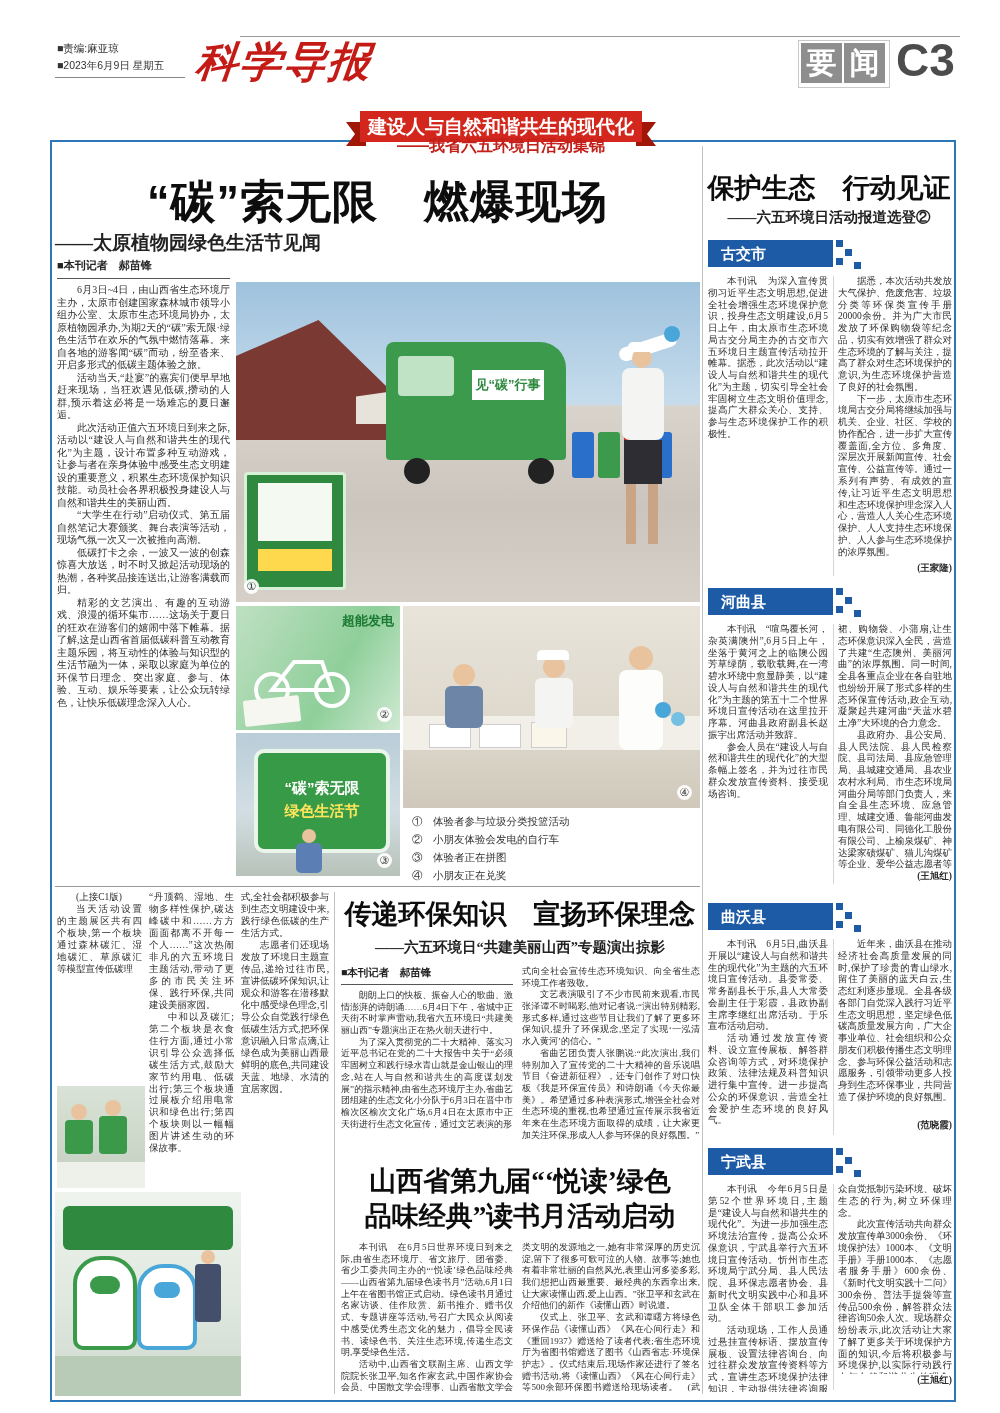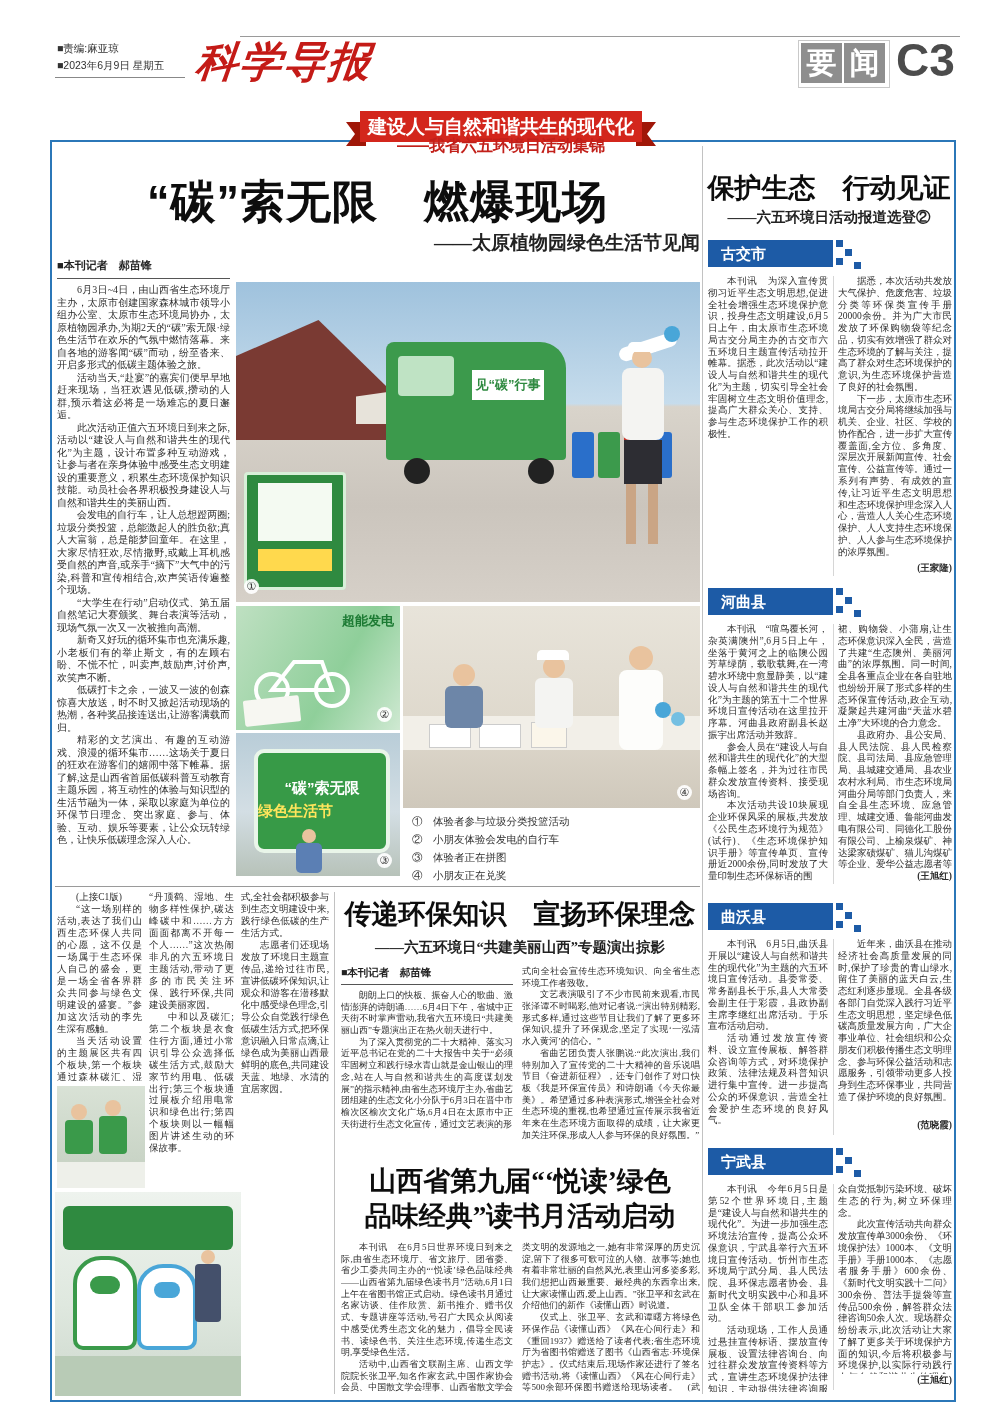--- a/index.html
+++ b/index.html
@@ -40,30 +40,28 @@
 
 <div class="abs" style="left:50px;top:140px;width:902px;height:1258px;border:2px solid #2b77b8;"></div>
 
 <div class="abs" style="left:346px;top:122px;width:20px;height:24px;background:#a01708;clip-path:polygon(0 0,100% 0,100% 100%,0 100%,45% 50%);"></div>
 <div class="abs" style="left:636px;top:122px;width:20px;height:24px;background:#a01708;clip-path:polygon(0 0,100% 0,55% 50%,100% 100%,0 100%);"></div>
 <div class="abs" style="left:360px;top:111px;width:282px;height:31px;background:#d3261c;color:#fff;text-align:center;
      font-size:19px;line-height:31px;font-weight:bold;font-family:'Liberation Sans',sans-serif;">建设人与自然和谐共生的现代化</div>
 <div class="abs" style="left:360px;top:136px;width:282px;text-align:center;font-size:16px;font-weight:bold;color:#c2201a;font-family:'Liberation Sans',sans-serif;">——我省六五环境日活动集锦</div>
 
 <div class="abs hl" style="left:55px;top:172px;width:645px;text-align:center;font-size:45px;letter-spacing:1px;">“碳”索无限　燃爆现场</div>
-<div class="abs" style="left:55px;top:230px;width:645px;text-align:right;font-size:19px;font-weight:bold;color:#222;">——太原植物园绿色生活节见闻</div>
+<div class="abs" style="left:55px;top:230px;width:645px;text-align:left;font-size:19px;font-weight:bold;color:#222;">——太原植物园绿色生活节见闻</div>
 
 <div class="abs" style="left:57px;top:258px;width:173px;font-size:11px;font-weight:bold;border-bottom:1px solid #555;padding-bottom:5px;">■本刊记者　郝苗锋</div>
 <div class="abs body-col" style="left:57px;top:284px;width:173px;height:598px;">
     <p>6月3日~4日，由山西省生态环境厅主办，太原市创建国家森林城市领导小组办公室、太原市生态环境局协办，太原植物园承办,为期2天的“碳”索无限·绿色生活节在欢乐的气氛中燃情落幕。来自各地的游客闻“碳”而动，纷至沓来、开启多形式的低碳主题体验之旅。</p>
     <p>活动当天,“赴宴”的嘉宾们便早早地赶来现场，当狂欢遇见低碳,攒动的人群,预示着这必将是一场难忘的夏日邂逅。</p>
     <p>此次活动正值六五环境日到来之际,活动以“建设人与自然和谐共生的现代化”为主题，设计布置多种互动游戏，让参与者在亲身体验中感受生态文明建设的重要意义，积累生态环境保护知识技能。动员社会各界积极投身建设人与自然和谐共生的美丽山西。</p>
-    <p>会发电的自行车，让人总想蹬两圈;垃圾分类投篮，总能激起人的胜负欲;真人大富翁，总是能梦回童年。在这里，大家尽情狂欢,尽情撒野,或戴上耳机感受自然的声音,或亲手“摘下”大气中的污染,科普和宣传相结合,欢声笑语传遍整个现场。</p>
     <p>“大学生在行动”启动仪式、第五届自然笔记大赛颁奖、舞台表演等活动，现场气氛一次又一次被推向高潮。</p>
-    <p>新奇又好玩的循环集市也充满乐趣,小老板们有的举止斯文，有的左顾右盼、不慌不忙，叫卖声,鼓励声,讨价声,欢笑声不断。</p>
     <p>低碳打卡之余，一波又一波的创森惊喜大放送，时不时又掀起活动现场的热潮，各种奖品接连送出,让游客满载而归。</p>
     <p>精彩的文艺演出、有趣的互动游戏、浪漫的循环集市……这场关于夏日的狂欢在游客们的嬉闹中落下帷幕。据了解,这是山西省首届低碳科普互动教育主题乐园，将互动性的体验与知识型的生活节融为一体，采取以家庭为单位的环保节日理念、突出家庭、参与、体验、互动、娱乐等要素，让公众玩转绿色，让快乐低碳理念深入人心。</p>
   </div>
 
 <div class="photo" style="left:236px;top:282px;width:464px;height:320px;background:linear-gradient(#9fc2dd 0%,#c6dcec 38%,#d9d4cb 39%,#cbc5bd 70%,#d6d0c8 100%);">
   <div class="abs" style="left:0;top:38px;width:150px;height:120px;background:#7a3a33;clip-path:polygon(0 30%,55% 0,100% 55%,100% 100%,0 100%);"></div>
   <div class="abs" style="left:120px;top:96px;width:130px;height:46px;background:#e7e3da;clip-path:polygon(0 40%,100% 0,100% 100%,0 100%);"></div>
   <div class="abs" style="left:150px;top:60px;width:180px;height:118px;background:#3c9a4c;border-radius:8px 26px 4px 4px;"></div>
   <div class="abs" style="left:162px;top:74px;width:56px;height:40px;background:#bfe3c4;border-radius:4px;"></div>
   <div class="abs" style="left:236px;top:88px;width:72px;height:30px;background:#fff;color:#2f8a40;font-size:13px;font-weight:bold;text-align:center;line-height:30px;font-family:'Liberation Sans',sans-serif;">见“碳”行事</div>
@@ -96,21 +94,21 @@
     <circle cx="86" cy="50" r="16" fill="none" stroke="#fff" stroke-width="4"></circle>
     <path d="M26 50 L48 22 L76 22 L86 50 L54 50 Z" fill="none" stroke="#fff" stroke-width="4"></path>
   </svg>
   <div class="abs" style="left:8px;bottom:6px;width:56px;height:26px;background:#f7f7f2;border-radius:2px;transform:rotate(-6deg);"></div>
   <div class="abs badge" style="right:8px;bottom:8px;">②</div>
 </div>
 
 <div class="photo" style="left:236px;top:733px;width:164px;height:143px;background:linear-gradient(#b9cdd8,#d3dee4 55%,#b7c2b9);">
   <div class="abs" style="left:18px;top:16px;width:128px;height:96px;background:#379a47;border-radius:10px;border:4px solid #e9f5e9;">
     <div style="text-align:center;color:#fff;font-weight:bold;font-size:15px;margin-top:26px;font-family:'Liberation Sans',sans-serif;">“碳”索无限</div>
-    <div style="color:#ffe55c;font-weight:bold;font-size:15px;margin-top:4px;font-family:'Liberation Sans',sans-serif;">绿色生活节</div>
+    <div style="text-align:center;color:#ffe55c;font-weight:bold;font-size:15px;margin-top:4px;font-family:'Liberation Sans',sans-serif;">绿色生活节</div>
   </div>
   <div class="abs" style="left:66px;top:96px;width:14px;height:14px;border-radius:50%;background:#e9c39e;"></div>
   <div class="abs" style="left:60px;top:110px;width:26px;height:30px;background:#5b7fb4;border-radius:5px;"></div>
   <div class="abs badge" style="right:8px;bottom:8px;">③</div>
 </div>
 
 <div class="photo" style="left:403px;top:606px;width:297px;height:202px;background:linear-gradient(#e8e4da,#ded8cc 60%,#cfc8bb);">
   <div class="abs" style="left:0;top:110px;width:297px;height:34px;background:#f2efe8;"></div>
   <div class="abs" style="left:26px;top:118px;width:40px;height:22px;background:#fff;border:1px solid #ccc;"></div>
   <div class="abs" style="left:76px;top:118px;width:40px;height:22px;background:#fff;border:1px solid #ccc;"></div>
@@ -154,21 +152,20 @@
 <div class="abs byl-right" style="left:838px;top:562px;width:114px;">(王家隆)</div>
 
 <div class="abs tag" style="left:708px;top:588px;">河曲县</div>
 <div class="px" style="left:836px;top:588px;"></div>
 <div class="px" style="left:845px;top:597px;"></div>
 <div class="px" style="left:836px;top:606px;"></div>
 <div class="px" style="left:854px;top:610px;"></div>
 <div class="abs body-col small-col" style="left:708px;top:624px;width:120px;height:262px;">
     <p>本刊讯　“喧鸟覆长河，杂英满隩州”,6月5日上午，坐落于黄河之上的临隩公园芳草绿荫，载歌载舞,在一湾碧水环绕中愈显静美，以“建设人与自然和谐共生的现代化”为主题的第五十二个世界环境日宣传活动在这里拉开序幕。河曲县政府副县长赵振宇出席活动并致辞。</p>
     <p>参会人员在“建设人与自然和谐共生的现代化”的大型条幅上签名，并为过往市民群众发放宣传资料、接受现场咨询。</p>
-    <p>本次活动共设10块展现企业环保风采的展板,共发放《公民生态环境行为规范》(试行)、《生态环境保护知识手册》等宣传单页、宣传册近2000余份,同时发放了大量印制生态环保标语的围</p>
   </div>
 <div class="abs vline" style="left:833px;top:624px;height:260px;background:#d6d6d6;"></div>
 <div class="abs body-col small-col nofirst" style="left:838px;top:624px;width:114px;height:246px;">
     <p>裙、购物袋、小蒲扇,让生态环保意识深入全民，营造了共建“生态隩州、美丽河曲”的浓厚氛围。同一时间,全县各重点企业在各自驻地也纷纷开展了形式多样的生态环保宣传活动,政企互动,凝聚起共建河曲“天蓝水碧土净”大环境的合力意念。</p>
     <p>县政府办、县公安局、县人民法院、县人民检察院、县司法局、县应急管理局、县城建交通局、县农业农村水利局、市生态环境局河曲分局等部门负责人，来自全县生态环境、应急管理、城建交通、鲁能河曲发电有限公司、同德化工股份有限公司、上榆泉煤矿、神达梁家碛煤矿、猫儿沟煤矿等企业、爱华公益志愿者等10支方队近200人参加活动。</p>
   </div>
 <div class="abs byl-right" style="left:838px;top:870px;width:114px;">(王旭红)</div>
 
 <div class="abs tag" style="left:708px;top:903px;">曲沃县</div>
 <div class="px" style="left:836px;top:903px;"></div>
@@ -225,21 +222,20 @@
     <p>本刊讯　在6月5日世界环境日到来之际,由省生态环境厅、省文旅厅、团省委、省少工委共同主办的“‘悦读’绿色品味经典——山西省第九届绿色读书月”活动,6月1日上午在省图书馆正式启动。绿色读书月通过名家访谈、佳作欣赏、新书推介、赠书仪式、专题讲座等活动,号召广大民众从阅读中感受优秀生态文化的魅力，倡导全民读书、读绿色书、关注生态环境,传递生态文明,享受绿色生活。</p>
     <p>活动中,山西省文联副主席、山西文学院院长张卫平,知名作家玄武,中国作家协会会员、中国散文学会理事、山西省散文学会会长谭曙方参与了名家访谈。“山西是人</p>
   </div>
 <div class="abs body-col mid-col nofirst" style="left:522px;top:1242px;width:178px;height:152px;">
     <p>类文明的发源地之一,她有非常深厚的历史沉淀,留下了很多可歌可泣的人物、故事等;她也有着非常壮丽的自然风光,表里山河多姿多彩,我们想把山西最重要、最经典的东西拿出来,让大家读懂山西,爱上山西。”张卫平和玄武在介绍他们的新作《读懂山西》时说道。</p>
     <p>仪式上、张卫平、玄武和谭曙方将绿色环保作品《读懂山西》《风在心间行走》和《重回1937》赠送给了读者代表;省生态环境厅为省图书馆赠送了图书《山西省志·环境保护志》。仪式结束后,现场作家还进行了签名赠书活动,将《读懂山西》《风在心间行走》等500余部环保图书赠送给现场读者。　(武佳)</p>
   </div>
 
 <div class="abs body-col tiny-col" style="left:57px;top:892px;width:85px;height:190px;">
     <p>(上接C1版)</p>
-    <p>“这一场别样的活动,表达了我们山西生态环保人共同的心愿，这不仅是一场属于生态环保人自己的盛会，更是一场全省各界群众共同参与绿色文明建设的盛宴。”参加这次活动的李先生深有感触。</p>
     <p>当天活动设置的主题展区共有四个板块,第一个板块通过森林碳汇、湿地碳汇、草原碳汇等模型宣传低碳理</p>
   </div>
 <div class="photo" style="left:57px;top:1086px;width:88px;height:102px;background:linear-gradient(#d9e2d6,#c3cfc0);">
   <div class="abs" style="left:14px;top:18px;width:16px;height:16px;border-radius:50%;background:#e9c39e;"></div>
   <div class="abs" style="left:8px;top:34px;width:28px;height:34px;background:#3a9a4a;border-radius:4px;"></div>
   <div class="abs" style="left:48px;top:14px;width:16px;height:16px;border-radius:50%;background:#e9c39e;"></div>
   <div class="abs" style="left:42px;top:30px;width:28px;height:38px;background:#3a9a4a;border-radius:4px;"></div>
   <div class="abs" style="left:0;bottom:0;width:88px;height:26px;background:#eef0ea;"></div>
 </div>
 <div class="abs body-col tiny-col nofirst" style="left:149px;top:892px;width:85px;height:296px;">

